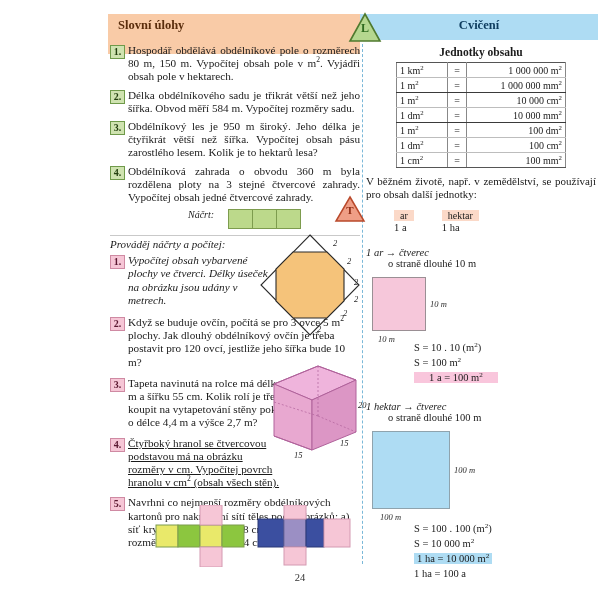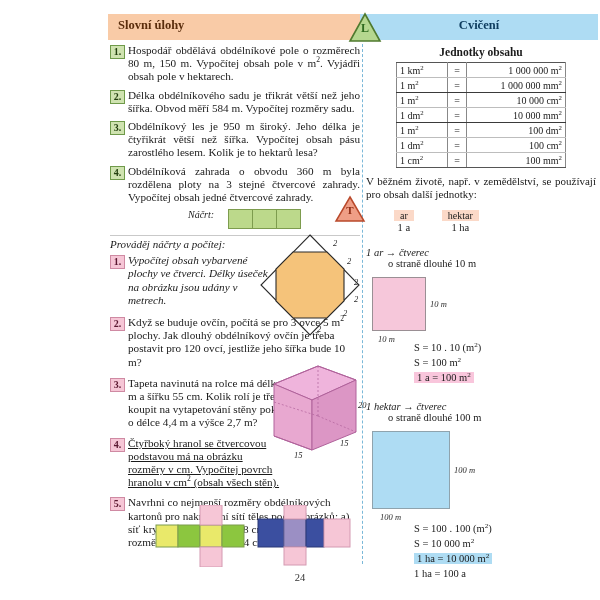--- a/index.html
+++ b/index.html
@@ -6,21 +6,21 @@
   body{
     width:600px;height:600px;overflow:hidden;
     background:#ffffff;
     font-family:"Liberation Serif", serif;
     color:#1a1a1a;
   }
   .page{position:relative;width:600px;height:600px;}
 
   
   .header{position:absolute;left:108px;top:14px;width:490px;height:26px;}
-  .bar-left{position:absolute;left:0;top:0;width:252px;height:26px;background:#f9cba7;}
+  .bar-left{position:absolute;left:0;top:0;width:252px;height:40px;background:#f9cba7;}
   .bar-right{position:absolute;left:252px;top:0;width:238px;height:26px;background:#aedcf3;}
   .bar-left .bar-title{
     position:absolute;left:10px;top:4px;font-weight:bold;font-size:12.5px;color:#5a2d0c;
   }
   .bar-right .bar-title{
     position:absolute;left:0;top:4px;width:238px;text-align:center;
     font-weight:bold;font-size:12.5px;color:#0d3c5e;
   }
   .badge-l{position:absolute;left:240px;top:-2px;width:34px;height:32px;}
   .badge-l .glyph{
@@ -79,33 +79,33 @@
   }
   table.units tr:first-child td{border-top:1px solid #555;}
   table.units td.c1{text-align:left;width:44px;}
   table.units td.c2{text-align:center;width:12px;}
   table.units td.c3{text-align:right;}
   table.units tr.thick td{border-bottom:1.6px solid #3a3a3a;}
   table.units tr:last-child td{border-bottom:1px solid #555;}
 
   .note{font-size:11px;line-height:13.2px;text-align:justify;margin:7px 0 0 0;}
   .chips{display:flex;gap:28px;margin:9px 0 0 28px;}
-  .chip{text-align:center;}
+  .chip{text-align:left;}
   .chip .nm{background:#fbd9c8;padding:0 6px;font-size:10px;}
   .chip .vl{font-size:10.5px;margin-top:1px;}
 
   .defline{font-style:italic;font-size:10.5px;margin-top:14px;}
   .defsub{font-size:10.5px;margin-left:22px;}
 
   .sq-block{position:relative;margin-top:8px;height:0;}
   .square-pink{position:absolute;left:6px;top:0;width:52px;height:52px;background:#f6c7da;border:1px solid #9a8f94;}
   .square-blue{position:absolute;left:6px;top:0;width:76px;height:76px;background:#aedcf3;border:1px solid #8fa3ad;}
 
   .calc{font-size:10.5px;line-height:15px;margin-left:48px;}
-  .hl-pink{background:#f9c6dc;padding:0 3px;}
+  .hl-pink{background:#f9c6dc;padding:0 15px;}
   .hl-blue{background:#aedcf3;padding:0 3px;}
 
   .pagenum{position:absolute;left:0;top:572px;width:600px;text-align:center;font-size:10.5px;color:#333;}
 
   sup{font-size:.68em;vertical-align:super;line-height:0;}
 </style>
 </head>
 <body>
 
 <div class="page">

